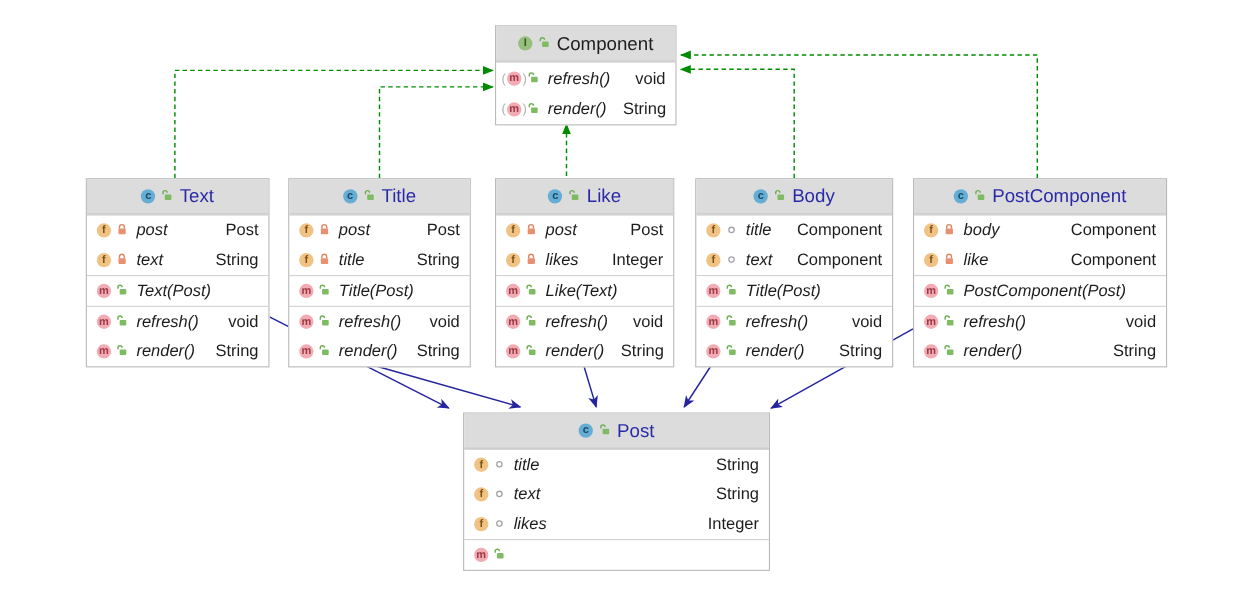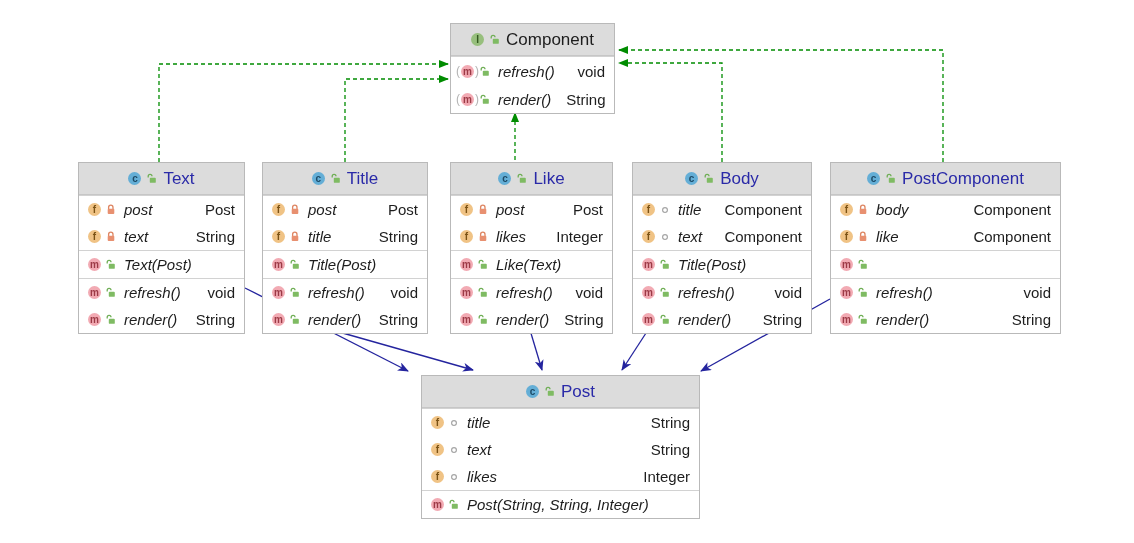--- a/index.html
+++ b/index.html
@@ -384,20 +384,21 @@
           <span class="member-type">Component</span>
         </div>
       </div>
       <div class="box-section">
         <div class="member-row">
           <span class="circle-icon ci-constructor">m</span>
           <span><svg class="vis-icon" width="10" height="11" viewBox="0 0 10 11">
               <path class="pub-shackle" d="M1.2 4.6 V3.2 A1.9 1.9 0 0 1 5 3.2" fill="none" stroke-width="1.3"></path>
               <rect class="pub-body" x="2.8" y="4.8" width="6" height="5" rx="0.9"></rect>
             </svg></span>
+          <span class="member-name">PostComponent(Post)</span>
           <span class="member-type"></span>
         </div>
       </div>
       <div class="box-section">
         <div class="member-row">
           <span class="circle-icon ci-method">m</span>
           <span><svg class="vis-icon" width="10" height="11" viewBox="0 0 10 11">
               <path class="pub-shackle" d="M1.2 4.6 V3.2 A1.9 1.9 0 0 1 5 3.2" fill="none" stroke-width="1.3"></path>
               <rect class="pub-body" x="2.8" y="4.8" width="6" height="5" rx="0.9"></rect>
             </svg></span>
@@ -450,19 +451,18 @@
           <span class="member-type">Integer</span>
         </div>
       </div>
       <div class="box-section">
         <div class="member-row">
           <span class="circle-icon ci-constructor">m</span>
           <span><svg class="vis-icon" width="10" height="11" viewBox="0 0 10 11">
               <path class="pub-shackle" d="M1.2 4.6 V3.2 A1.9 1.9 0 0 1 5 3.2" fill="none" stroke-width="1.3"></path>
               <rect class="pub-body" x="2.8" y="4.8" width="6" height="5" rx="0.9"></rect>
             </svg></span>
-          <span class="member-name">Post(String, String, Integer)</span>
           <span class="member-type"></span>
         </div>
       </div>
     </div>
 
 </div>
 
 </body></html>

